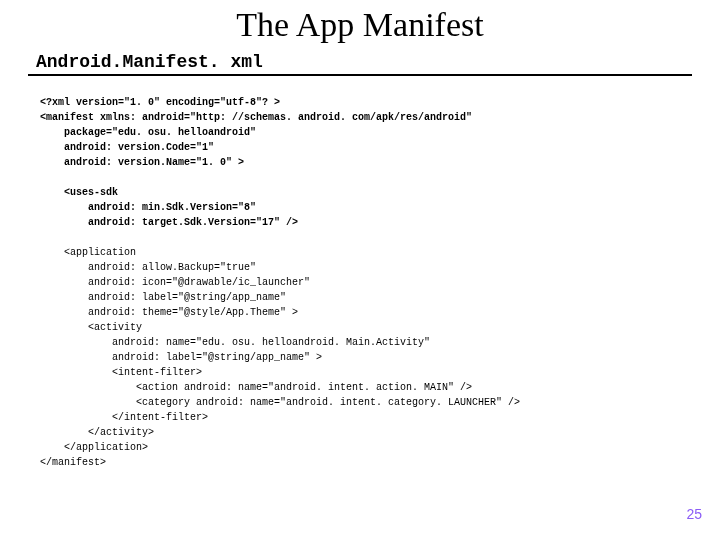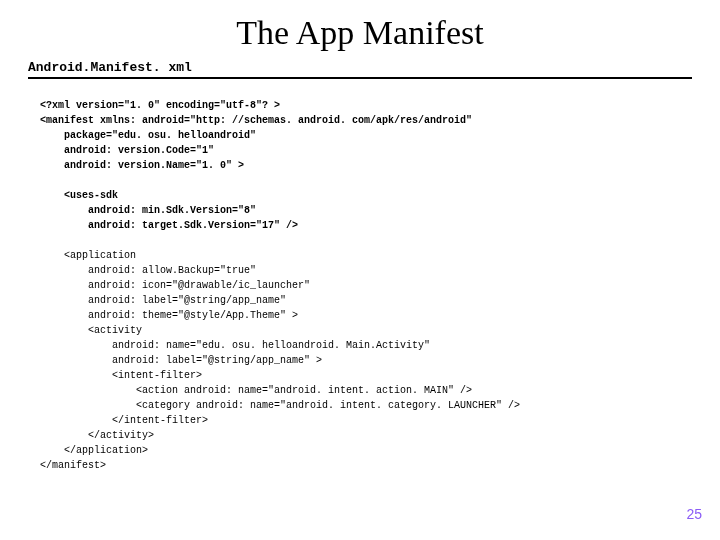--- a/index.html
+++ b/index.html
@@ -9,27 +9,27 @@
     background: #ffffff;
     font-family: "Courier New", monospace;
     position: relative;
     overflow: hidden;
   }
   .title {
     font-family: "Times New Roman", serif;
     font-size: 34px;
     font-weight: normal;
     text-align: center;
-    margin-top: 14px;
+    margin-top: 6px;
   }
   .filename {
     font-family: "Courier New", monospace;
-    font-size: 13px;
+    font-size: 18px;
     font-weight: bold;
-    margin-left: 28px;
+    margin-left: 36px;
     margin-top: 8px;
   }
   .hr {
     border: none;
     border-top: 2px solid #000;
     margin: 2px 28px 4px 28px;
   }
   .code {
     font-family: "Courier New", monospace;
     font-size: 10px;

